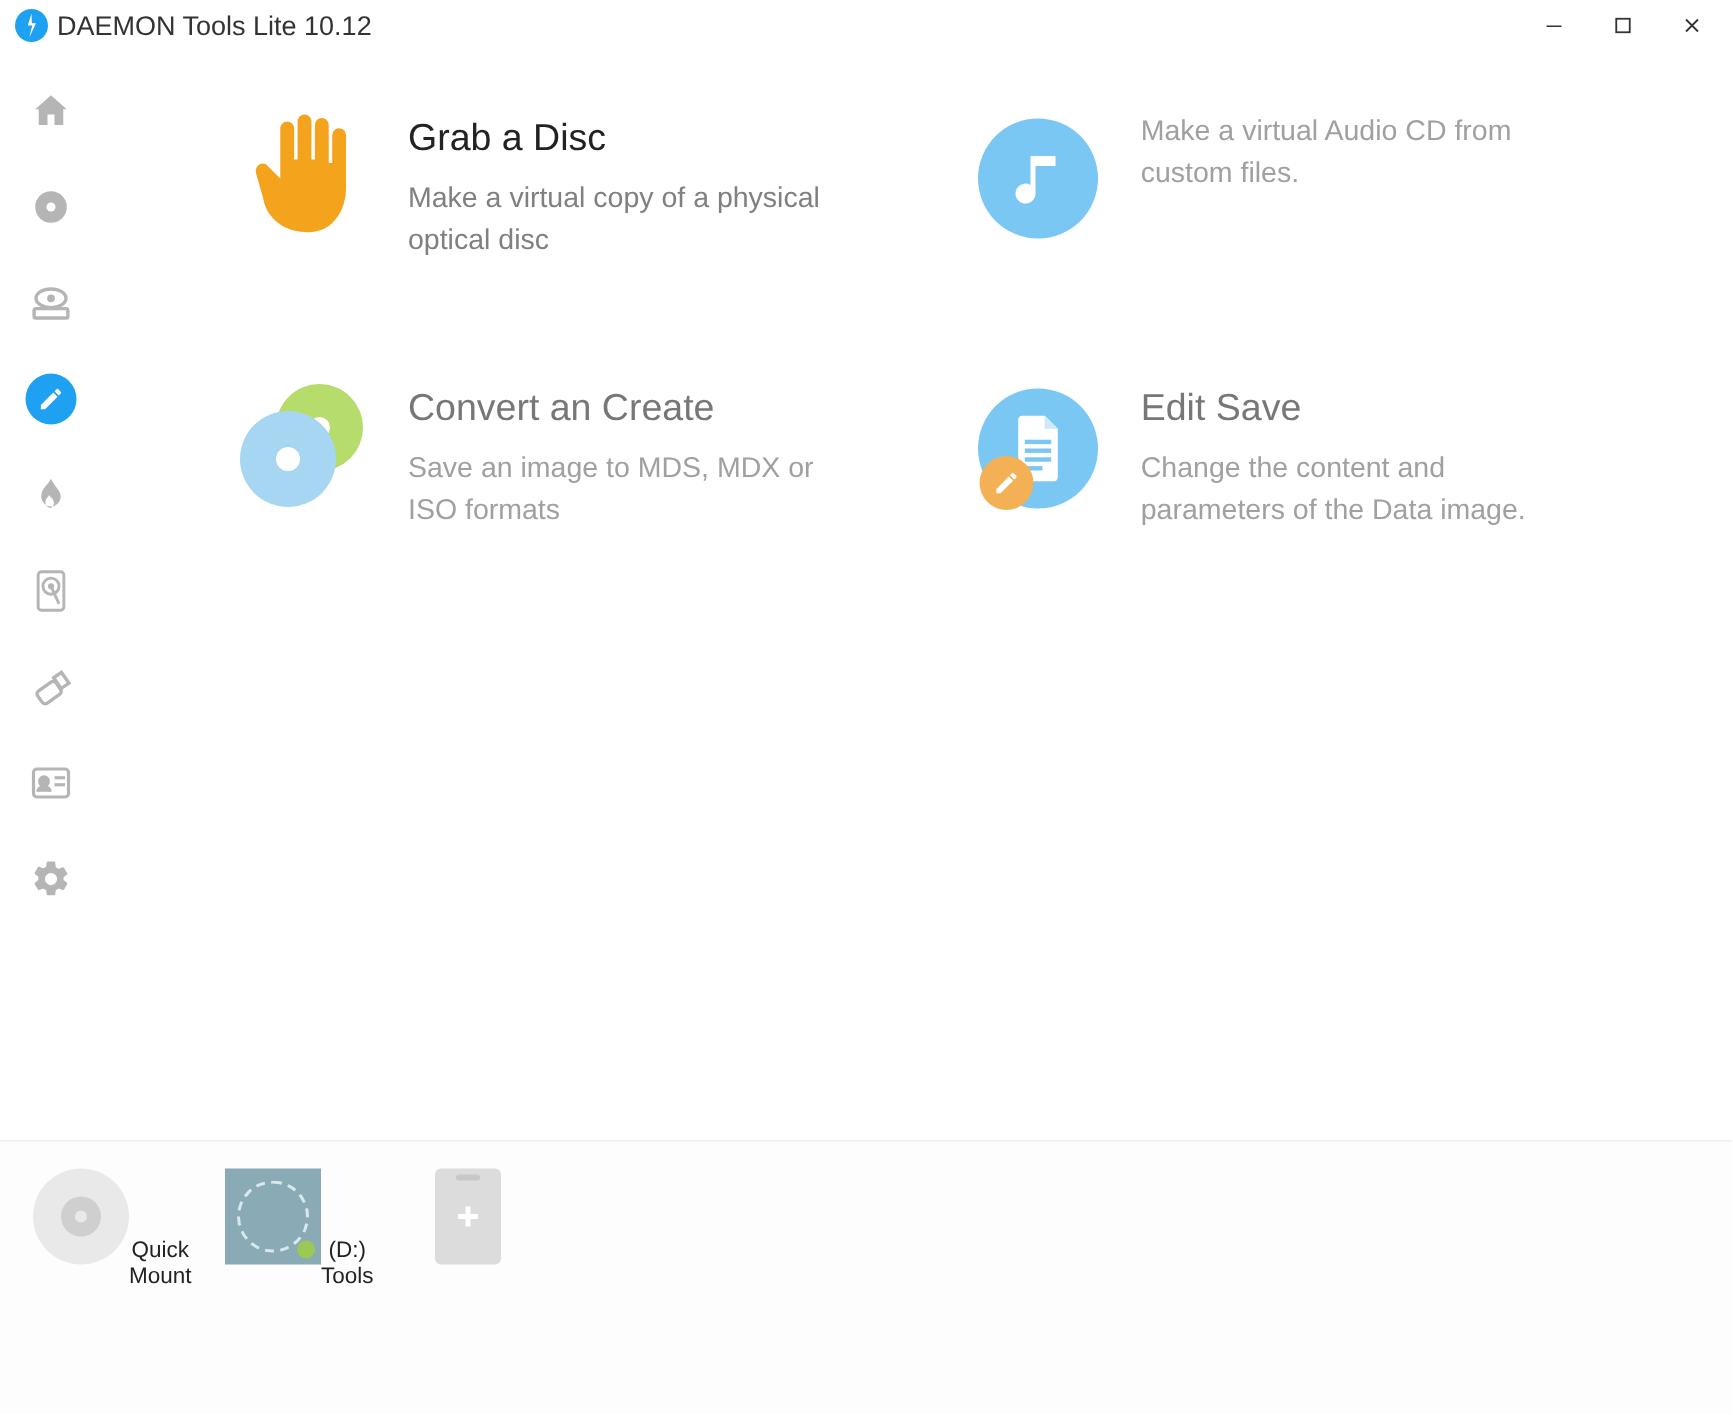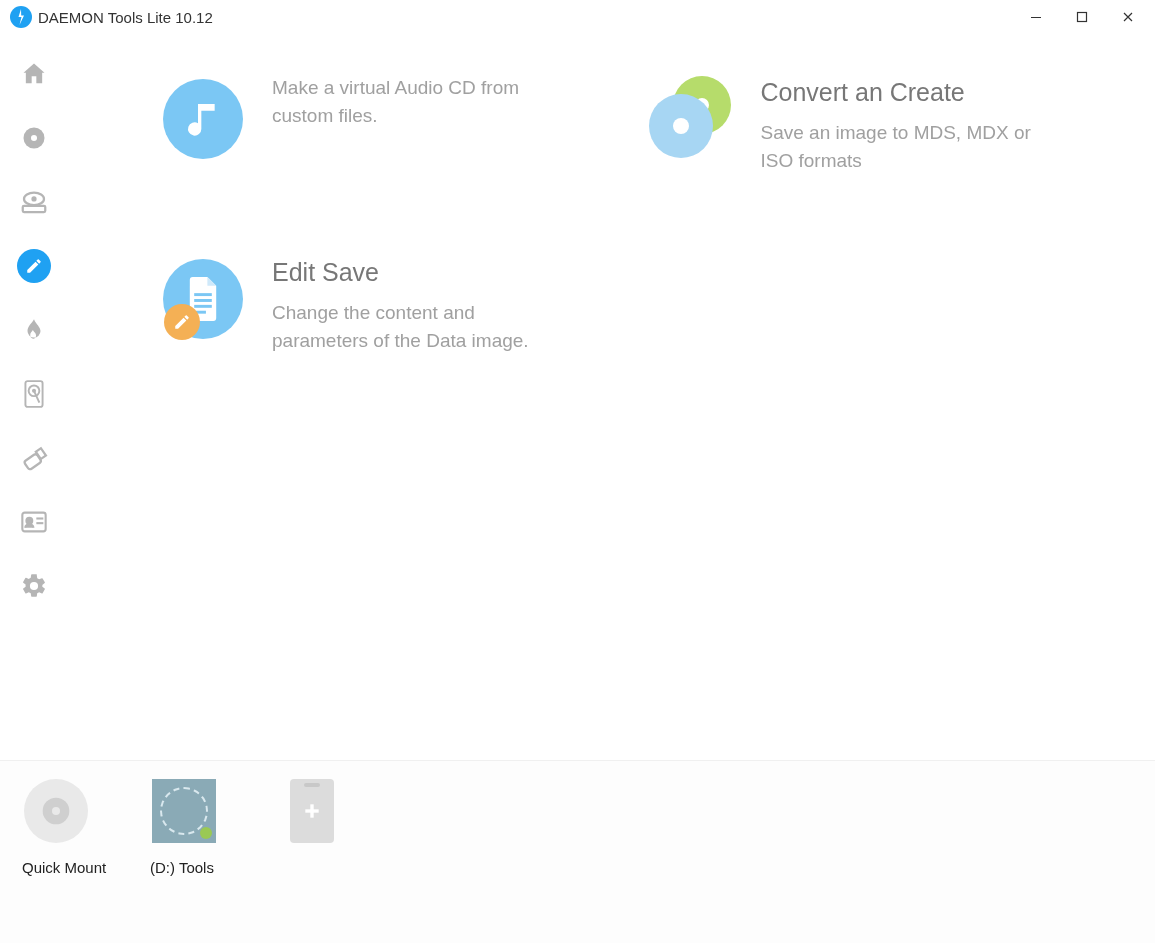--- a/index.html
+++ b/index.html
@@ -1,19 +1,19 @@
 <!DOCTYPE html>
 <html><head>
 <meta charset="utf-8">
 <style>
 html,body{margin:0;padding:0;height:100%;font-family:"Segoe UI",Arial,sans-serif;background:#fff;color:#333;overflow:hidden}
 .window{display:flex;flex-direction:column;width:1155px;height:943px;background:#fff}
 .titlebar{height:34px;display:flex;align-items:center;padding:0 4px;border-bottom:0 solid transparent}
 .titlebar .app-logo{width:22px;height:22px;margin:0 6px;border-radius:50%;display:inline-flex;align-items:center;justify-content:center}
-.titlebar .title{font-size:15px;color:#333}
+.titlebar .title{font-size:18px;color:#333}
 .titlebar .spacer{flex:1}
 .winbtn{width:46px;height:34px;display:flex;align-items:center;justify-content:center;color:#333}
 .body{display:flex;flex:1;min-height:0}
 .sidebar{width:68px;background:#fff;display:flex;flex-direction:column;align-items:center;padding-top:12px;gap:8px}
 .nav-item{width:68px;height:56px;display:flex;align-items:center;justify-content:center;position:relative}
 .nav-icon{color:#b5b5b5;display:flex}
 .nav-item.highlight .circle{background:#1fa1f2}
 .circle{width:34px;height:34px;border-radius:50%;display:flex;align-items:center;justify-content:center}
 .main{flex:1;padding:40px 60px 20px 90px;overflow:auto}
 .grid{display:grid;grid-template-columns:1fr 1fr;column-gap:40px;row-gap:80px;max-width:960px}
@@ -24,21 +24,21 @@
 .card h3{margin:4px 0 12px;font-weight:400;font-size:25px;color:#222}
 .card.faded h3{color:#777}
 .card p{margin:0;font-size:19px;line-height:1.45;color:#808080;max-width:280px}
 .card.faded p{color:#a0a0a0}
 .convert-wrap{position:relative;width:90px;height:90px}
 .convert-wrap .disc-green{position:absolute;right:6px;top:2px;width:58px;height:58px;border-radius:50%;background:#b6dc6b}
 .convert-wrap .disc-green::after{content:"";position:absolute;left:50%;top:50%;width:14px;height:14px;margin:-7px 0 0 -7px;border-radius:50%;background:#fff}
 .convert-wrap .disc-blue{position:absolute;left:2px;bottom:6px;width:64px;height:64px;border-radius:50%;background:#a7d6f3}
 .convert-wrap .disc-blue::after{content:"";position:absolute;left:50%;top:50%;width:16px;height:16px;margin:-8px 0 0 -8px;border-radius:50%;background:#fff}
 .bottombar{height:150px;border-top:1px solid #f0f0f0;background:#fdfdfd;display:flex;align-items:flex-start;padding:16px 22px;gap:32px}
-.drive{display:flex;flex-direction:column;align-items:flex-start;width:96px}
+.drive{display:flex;align-items:flex-end;width:96px}
 .drive .drive-icon{width:68px;height:68px;display:flex;align-items:center;justify-content:center;margin-bottom:14px}
 .drive .label{font-size:15px;color:#222;text-align:center}
 .quickmount-circle{width:64px;height:64px;border-radius:50%;background:#e9e9e9;display:flex;align-items:center;justify-content:center}
 .virtual-drive-box{width:64px;height:64px;background:#8aaab6;display:flex;align-items:center;justify-content:center;position:relative}
 .virtual-drive-box .dashed{width:44px;height:44px;border:2px dashed #d9e8ee;border-radius:50%}
 .virtual-drive-box .dot{position:absolute;right:4px;bottom:4px;width:12px;height:12px;border-radius:50%;background:#9ac954}
 .add-drive-box{width:44px;height:64px;background:#dcdcdc;border-radius:4px;display:flex;align-items:center;justify-content:center;position:relative}
 .add-drive-box::before{content:"";position:absolute;top:4px;left:50%;width:16px;height:4px;margin-left:-8px;border-radius:2px;background:#c8c8c8}
 svg{display:block}
 </style>
@@ -148,20 +148,31 @@
             <svg width="28" height="28" viewBox="0 0 24 24" fill="#b5b5b5">
               <path d="M19.14 12.94a7.14 7.14 0 0 0 .05-.94 7.14 7.14 0 0 0-.05-.94l2.03-1.58a.5.5 0 0 0 .12-.64l-1.92-3.32a.5.5 0 0 0-.61-.22l-2.39.96a7.03 7.03 0 0 0-1.62-.94l-.36-2.54A.5.5 0 0 0 13.9 2h-3.84a.5.5 0 0 0-.49.42l-.36 2.54c-.58.24-1.12.55-1.62.94l-2.39-.96a.5.5 0 0 0-.61.22L2.67 8.48a.5.5 0 0 0 .12.64l2.03 1.58c-.03.31-.05.63-.05.94s.02.63.05.94L2.79 14.16a.5.5 0 0 0-.12.64l1.92 3.32c.14.24.43.34.61.22l2.39-.96c.5.39 1.04.7 1.62.94l.36 2.54c.04.24.25.42.49.42h3.84c.24 0 .45-.18.49-.42l.36-2.54c.58-.24 1.12-.55 1.62-.94l2.39.96c.18.12.47.02.61-.22l1.92-3.32a.5.5 0 0 0-.12-.64l-2.03-1.58ZM12 15.5A3.5 3.5 0 1 1 15.5 12 3.5 3.5 0 0 1 12 15.5Z"></path>
             </svg>
           </span>
       </div>
     </div>
 
     <div class="main">
       <div class="grid">
 
+        <div class="card">
+          <div class="icon-wrap">
+            <svg width="76" height="90" viewBox="0 0 64 78">
+                <path fill="#f4a31c" d="M18 30 V10 a4 4 0 0 1 8 0 V28 h2 V6 a4 4 0 0 1 8 0 V28 h2 V8 a4 4 0 0 1 8 0 V30 h2 V14 a4 4 0 0 1 8 0 V44 c0 14-8 26-22 26 S10 62 8 50 L4 36 c-1-4 3-7 6-5 l8 8 Z"></path>
+              </svg>
+          </div>
+          <div>
+            <h3>Grab a Disc</h3>
+            <p>Make a virtual copy of a physical optical disc</p>
+          </div>
+        </div>
 
         <div class="card faded">
           <div class="icon-wrap">
             <div class="icon-circle">
               <svg width="40" height="40" viewBox="0 0 24 24" fill="#fff">
                   <path d="M9 3 v11.55 A4 4 0 1 0 11 18 V7 h8 V3 Z"></path>
                 </svg>
             </div>
           </div>
           <div>

